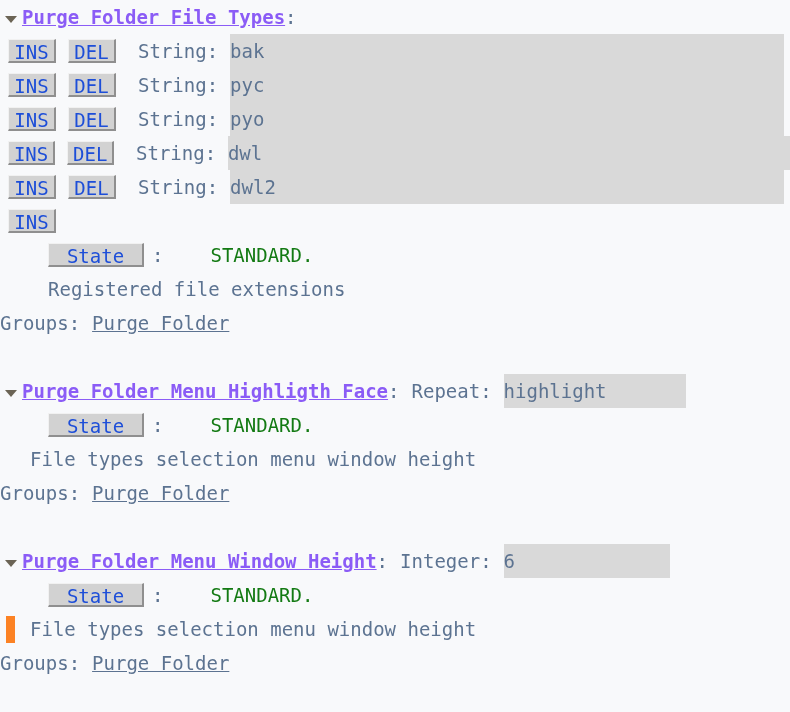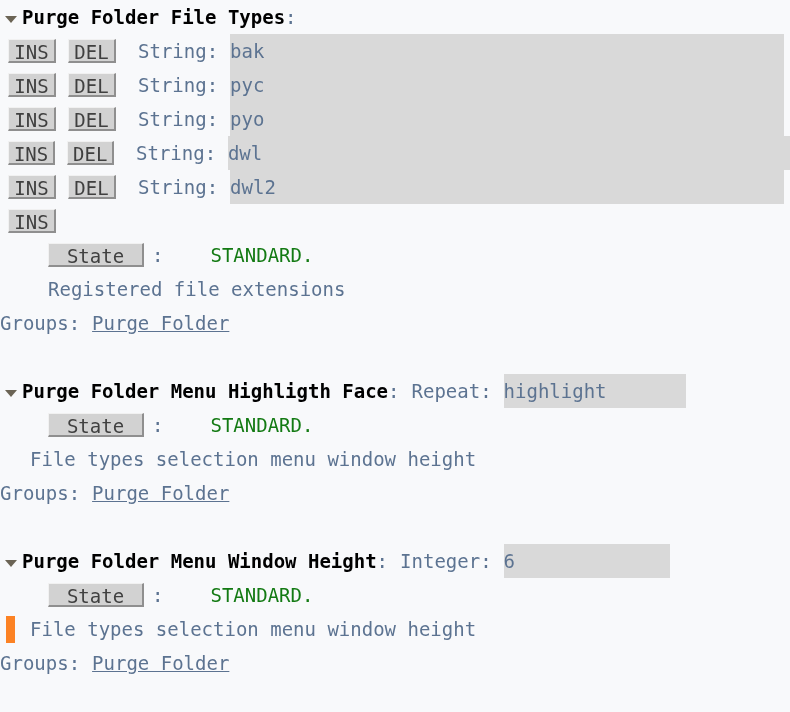--- a/index.html
+++ b/index.html
@@ -46,39 +46,40 @@
     display: inline-block;
     width: 0;
     height: 0;
     border-left: 6px solid transparent;
     border-right: 6px solid transparent;
     border-top: 7px solid #6b6455;
   }
 
   
   .vartitle {
-    color: #000000;
+    color: #8b5cf6;
     font-weight: bold;
     letter-spacing: 0px;
+    text-decoration: underline;
   }
   .punct {
     color: #5c7391;
     font-weight: normal;
   }
 
   
   .label {
     color: #5c7391;
   }
 
   
   .btn {
     display: inline-block;
     background: #d2d2d2;
-    color: #404040;
+    color: #1d4ed8;
     border-top: 1px solid #f1f1f1;
     border-left: 1px solid #f1f1f1;
     border-right: 2px solid #8f8f8f;
     border-bottom: 2px solid #8f8f8f;
     padding: 0px 4px 0px 4px;
     line-height: 24px;
     height: 24px;
     font-size: 19px;
     font-family: "DejaVu Sans Mono", "Liberation Mono", monospace;
     box-sizing: border-box;

